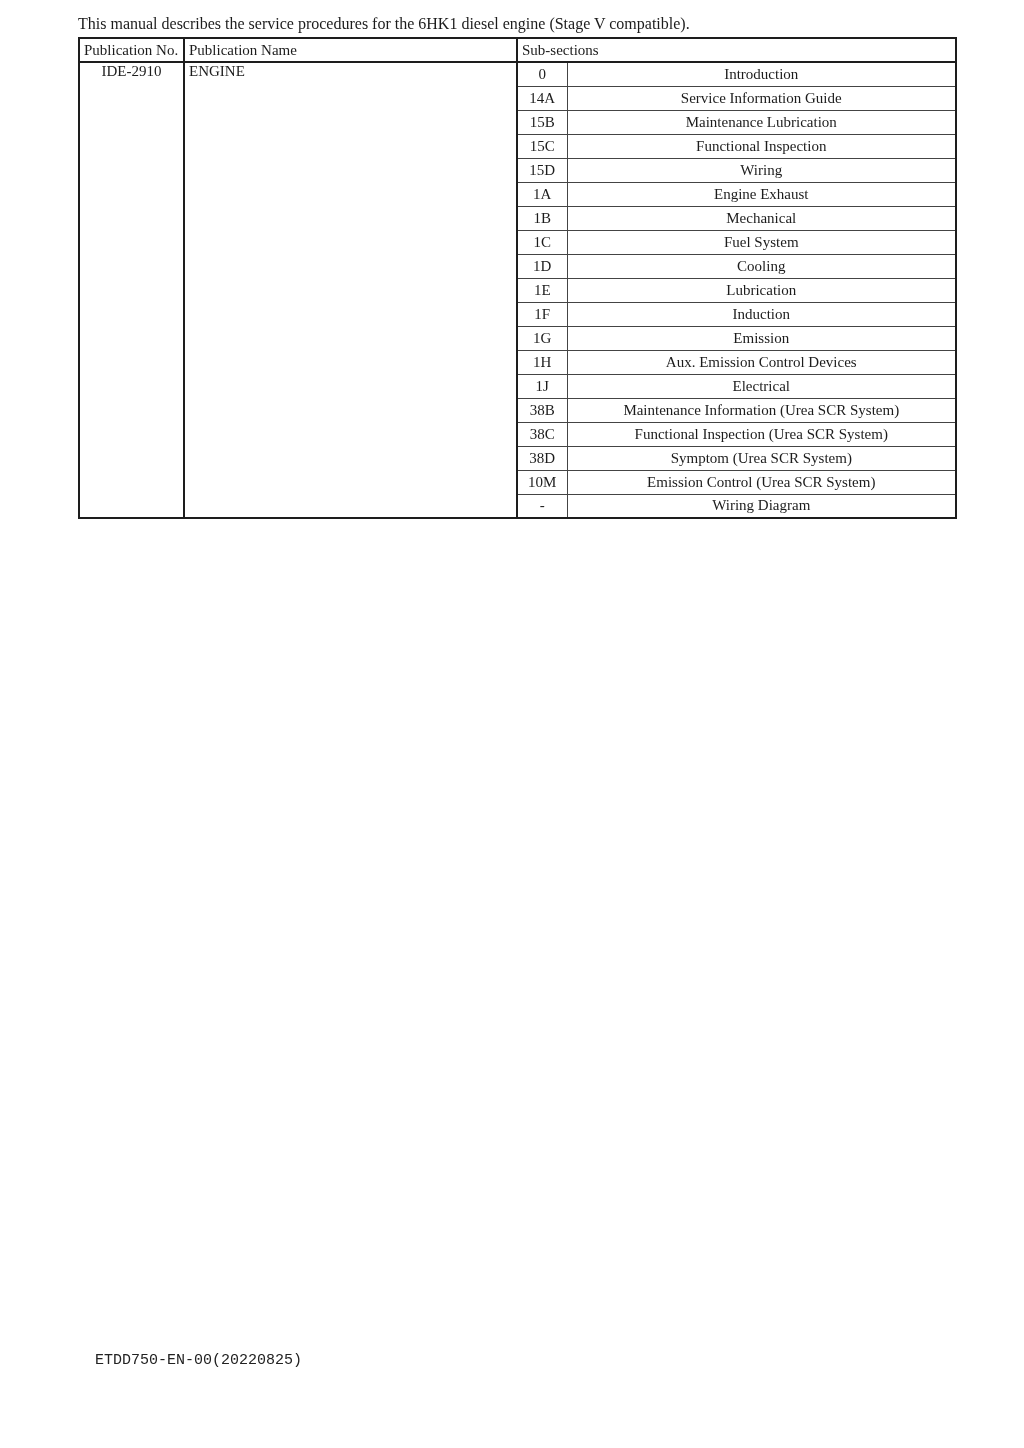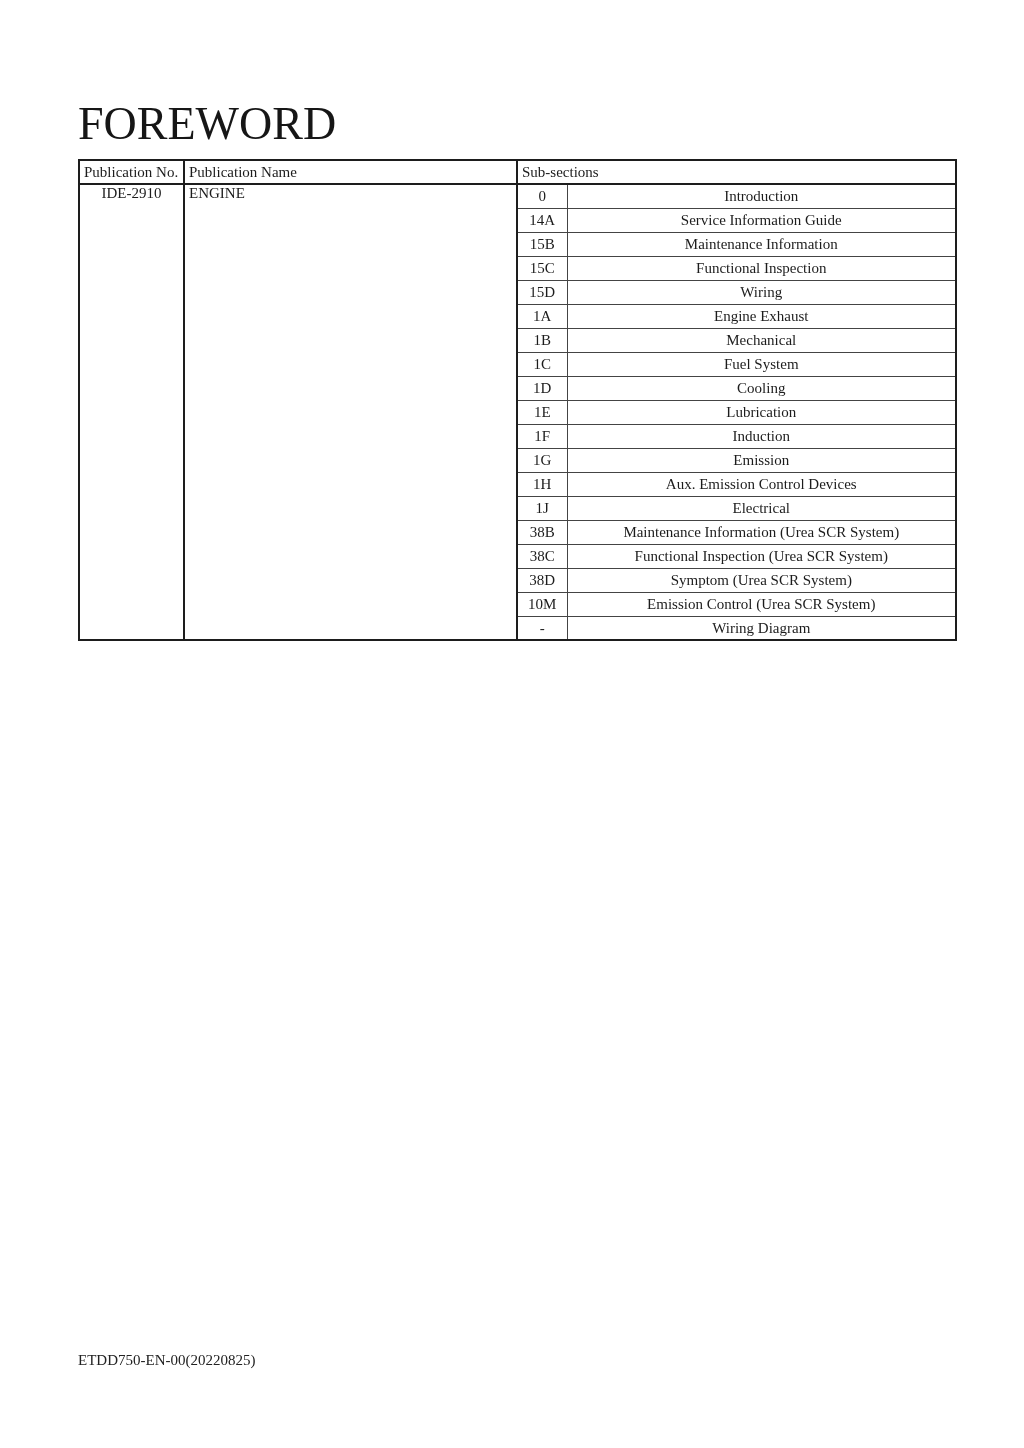--- a/index.html
+++ b/index.html
@@ -65,34 +65,34 @@
   .b-thick-left  { border-left: 2px solid #1d1d1d !important; }
 
   th.h-cell { text-align: left; margin-top: 44px; }
   td.pubno   { text-align: center; vertical-align: top; padding-top: 3px; }
   td.pubname { text-align: left; vertical-align: top; padding-top: 3px; padding-left: 10px; }
   td.code    { text-align: center; }
   td.name    { text-align: center; padding-left: 10px; }
 
   .footer {
     position: absolute;
-    left: 78px;
+    left: 95px;
     top: 1352px;
-    font-family: Liberation Serif, serif;
+    font-family: Liberation Mono, monospace;
     font-size: 15px;
     color: #222;
   }
 </style>
 </head>
 <body>
 
 <div class="content">
-  <h1 class="title">FOREWORD</h1>
 
   <div class="intro">
+    <p>This manual describes the service procedures for the 6HK1 diesel engine (Stage V compatible).</p>
   </div>
 
 
   <table class="pub-table">
     <colgroup>
       <col class="c-pubno">
         <col class="c-pubname">
         <col class="c-code">
         <col class="c-name">
     </colgroup>
@@ -109,21 +109,21 @@
           <td class="pubname b-thick-right" rowspan="19">ENGINE</td>
           <td class="code b-thick-left">0</td>
           <td class="name">Introduction</td>
         </tr>
         <tr>
           <td class="code">14A</td>
           <td class="name">Service Information Guide</td>
         </tr>
         <tr>
           <td class="code">15B</td>
-          <td class="name">Maintenance Information</td>
+          <td class="name">Maintenance Lubrication</td>
         </tr>
         <tr>
           <td class="code">15C</td>
           <td class="name">Functional Inspection</td>
         </tr>
         <tr>
           <td class="code">15D</td>
           <td class="name">Wiring</td>
         </tr>
         <tr>

